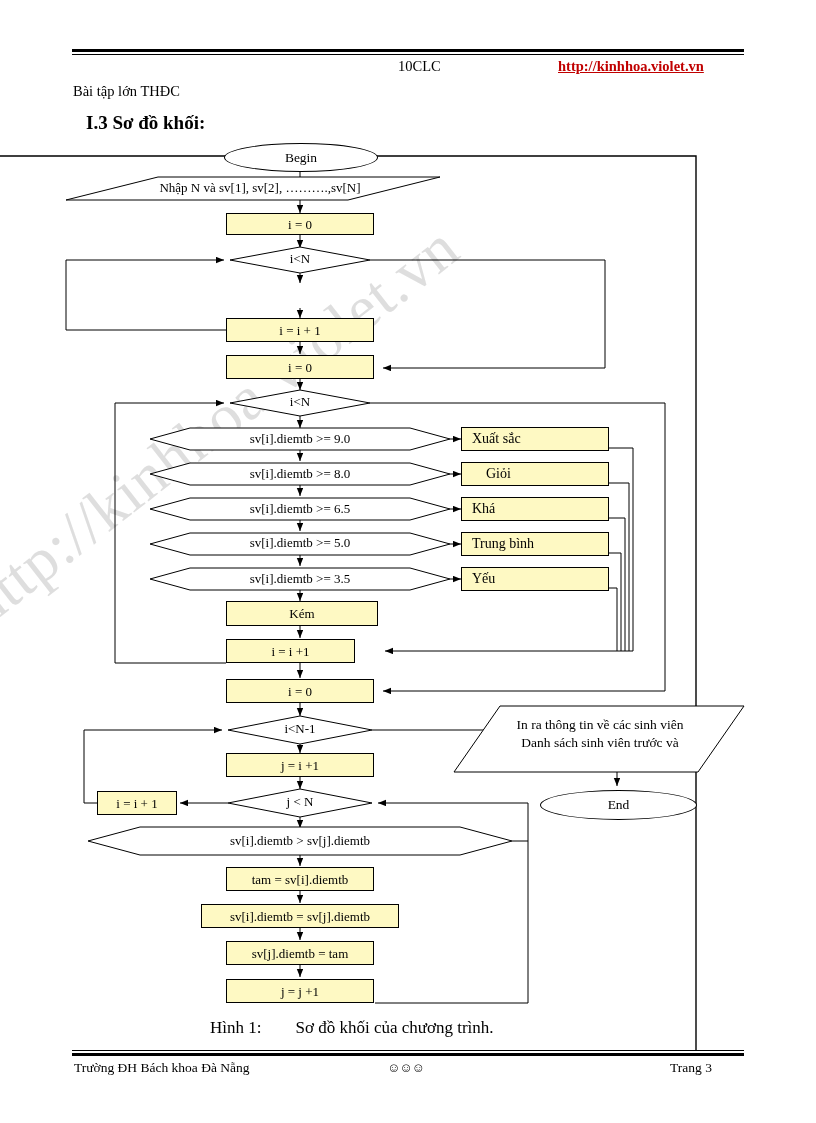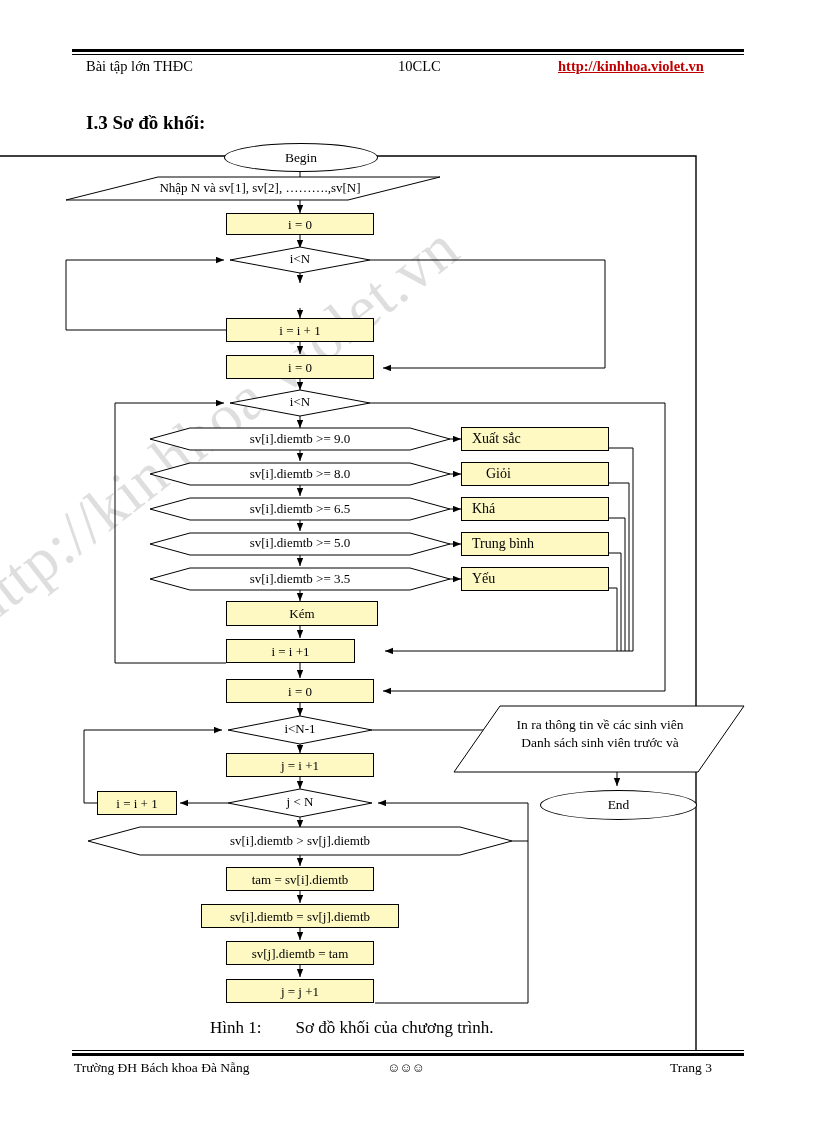--- a/index.html
+++ b/index.html
@@ -12,21 +12,21 @@
   #watermark{position:absolute;left:70px;top:330px;width:620px;height:600px;
       transform:rotate(-38deg);transform-origin:center center;
       font-family:"Liberation Serif",serif;font-size:62px;
       color:#d9d9d9;white-space:nowrap;letter-spacing:1px;
       pointer-events:none;user-select:none;opacity:.85;}
 
   
   #hdr-rule-top{position:absolute;left:72px;top:49px;width:672px;height:3px;background:#000;}
   #hdr-rule-top2{position:absolute;left:72px;top:54px;width:672px;height:1px;background:#000;}
   .hdr-text{position:absolute;top:58px;font-size:14.5px;}
-  #hdr-left{left:86px;}
+  #hdr-left{left:73px;margin-top:25px;}
   #hdr-center{left:398px;}
   #hdr-right{left:558px;color:#c00000;font-weight:bold;text-decoration:underline;}
 
   
   #sec-title{position:absolute;left:86px;top:112px;font-size:19px;font-weight:bold;}
 
   
   #ftr-rule1{position:absolute;left:72px;top:1050px;width:672px;height:1px;background:#000;}
   #ftr-rule2{position:absolute;left:72px;top:1053px;width:672px;height:3px;background:#000;}
   .ftr-text{position:absolute;top:1060px;font-size:13.5px;}

